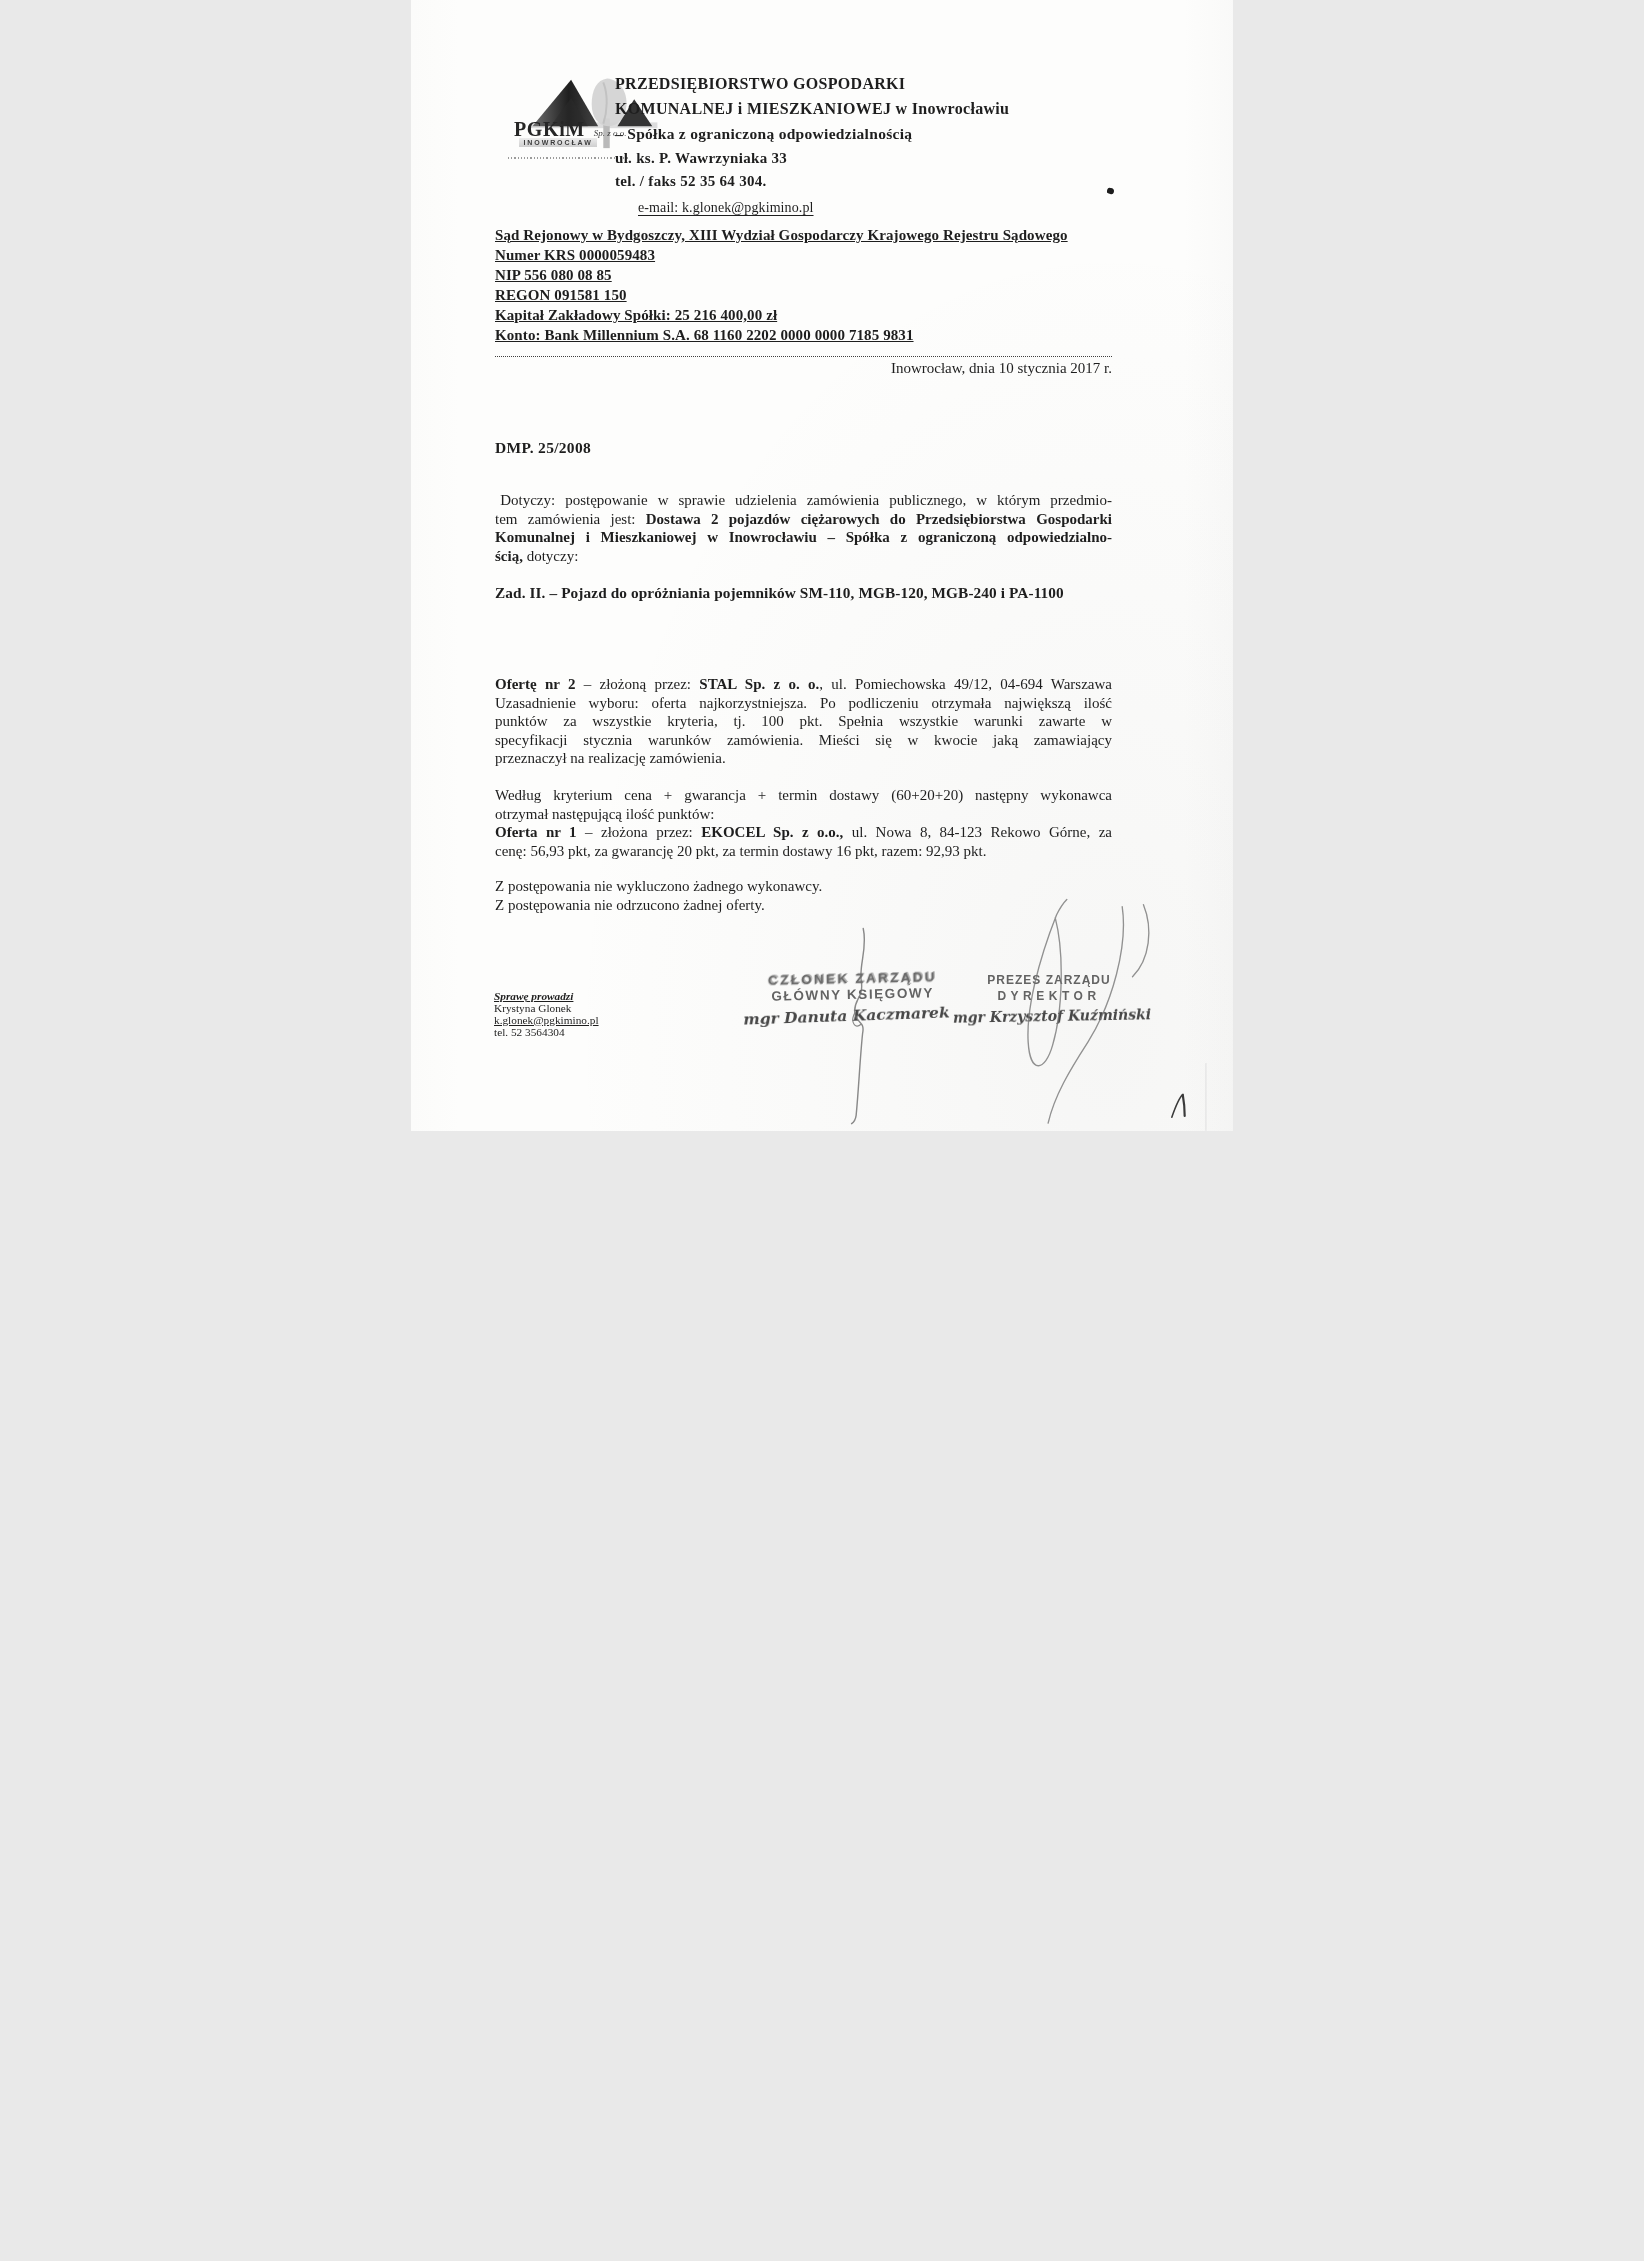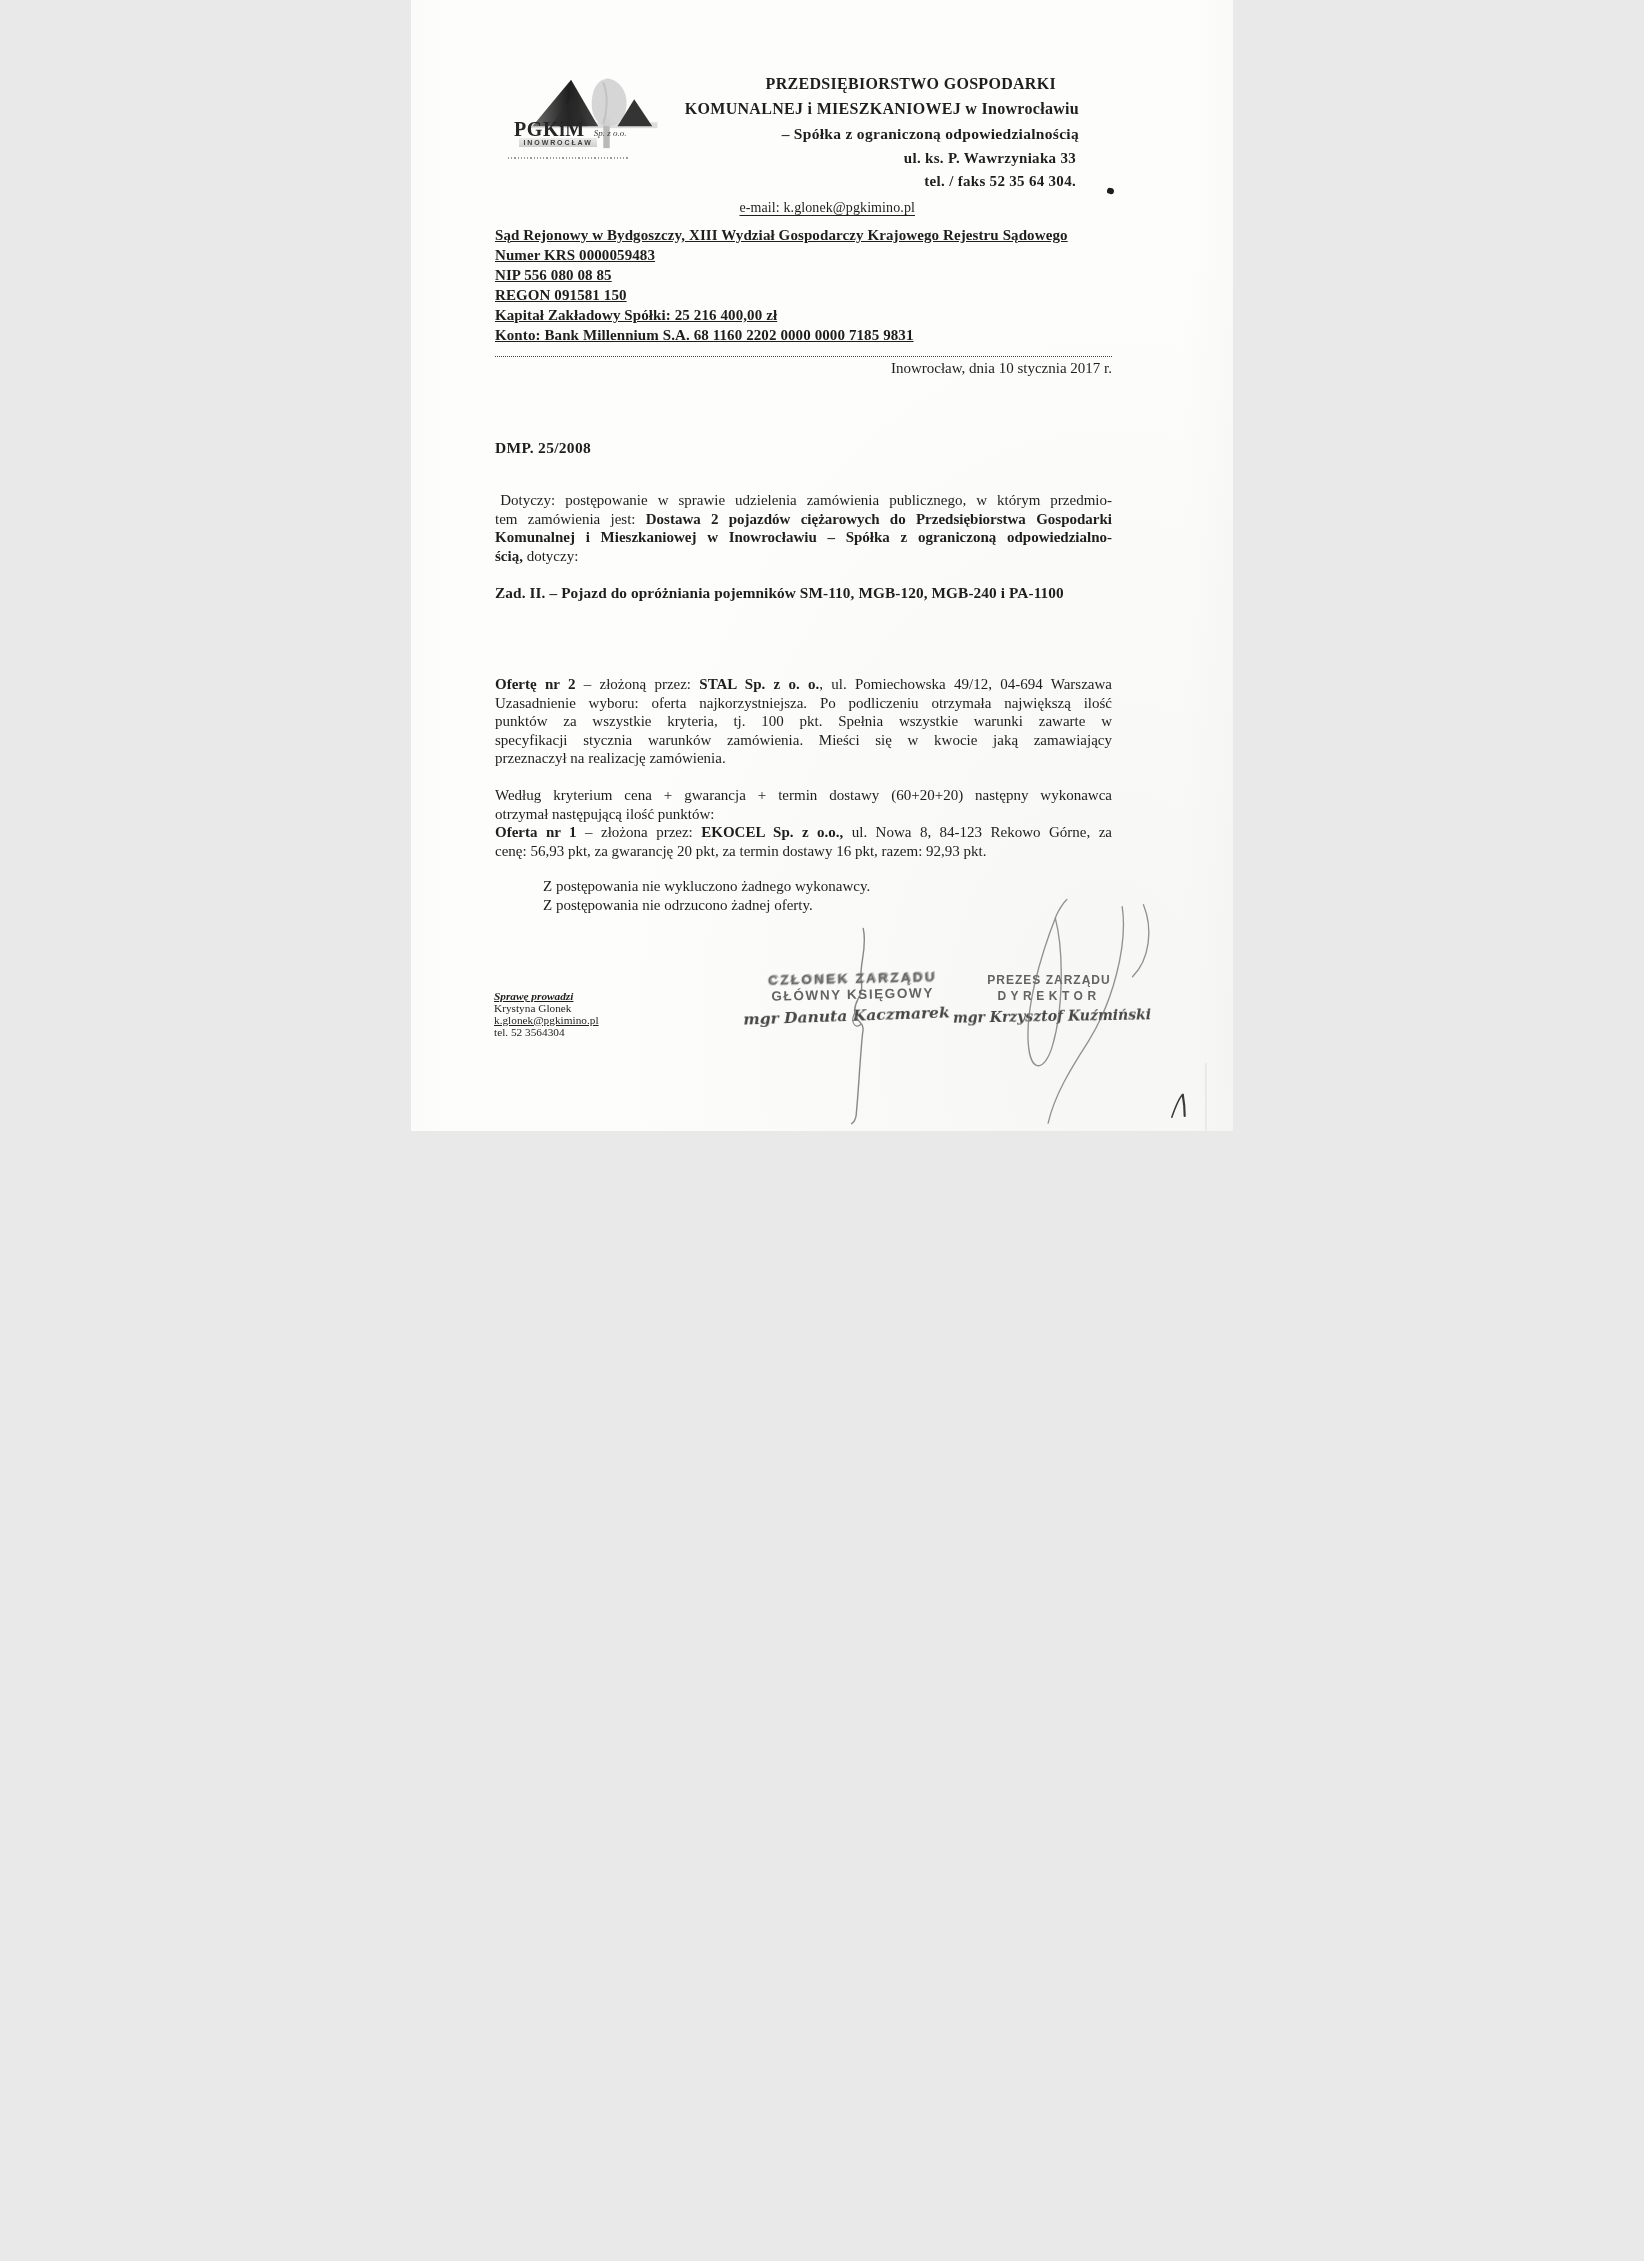--- a/index.html
+++ b/index.html
@@ -13,21 +13,21 @@
                      linear-gradient(90deg, rgba(200,200,200,0.04), transparent 6%, transparent 94%, rgba(190,190,190,0.06));
     overflow:hidden;
     font-family:"Liberation Serif","DejaVu Serif",serif;
     color:#1e1e1e;
   }
   .abs{position:absolute;}
   .b{font-weight:bold;}
   .just{text-align:justify;text-align-last:justify;}
   .line{display:block;}
   
-  .hl{position:absolute;text-align:right;white-space:nowrap;font-weight:bold;letter-spacing:0.3px;}
+  .hl{position:absolute;text-align:left;white-space:nowrap;font-weight:bold;letter-spacing:0.3px;}
   .email-line{font-weight:normal;text-decoration:underline;text-decoration-thickness:1px;text-underline-offset:2.6px;letter-spacing:0.1px;}
   
   .logo-acronym{font-weight:bold;font-size:20px;letter-spacing:0.6px;color:#262626;}
   .logo-suffix{font-style:italic;font-size:9px;color:#3a3a3a;margin-left:9px;}
   .logo-city{
     display:inline-block;font-family:"Liberation Sans",sans-serif;
     font-size:7px;font-weight:bold;letter-spacing:1.9px;color:#3c3c3c;
     background:linear-gradient(#ececec,#cfcfcf);
     padding:0.6px 4.5px 1.3px 4.5px;border-radius:0.6px;
   }
@@ -133,21 +133,21 @@
     <span class="line">przeznaczył na realizację zamówienia.</span>
   </div>
 
   <div class="abs para" style="left:84px;top:786px;width:617px;">
     <span class="line just">Według kryterium cena + gwarancja + termin dostawy (60+20+20) następny wykonawca</span>
     <span class="line">otrzymał następującą ilość punktów:</span>
     <span class="line just"><span class="b">Oferta nr 1</span><span> – złożona przez: </span><span class="b">EKOCEL Sp. z o.o.,</span><span> ul. Nowa 8, 84-123 Rekowo Górne, za</span></span>
     <span class="line">cenę: 56,93 pkt, za gwarancję 20 pkt, za termin dostawy 16 pkt, razem: 92,93 pkt.</span>
   </div>
 
-  <div class="abs closing" style="left:84px;top:877px;width:617px;margin-left:48px;">
+  <div class="abs closing" style="left:84px;top:877px;width:617px;">
     <span class="line">Z postępowania nie wykluczono żadnego wykonawcy.</span>
     <span class="line">Z postępowania nie odrzucono żadnej oferty.</span>
   </div>
 
   <div class="abs contact" style="left:83px;top:950px;">
     <span class="line contact-heading">Sprawę prowadzi</span>
     <span class="line">Krystyna Glonek</span>
     <span class="line contact-email">k.glonek@pgkimino.pl</span>
     <span class="line">tel. 52 3564304</span>
   </div>

